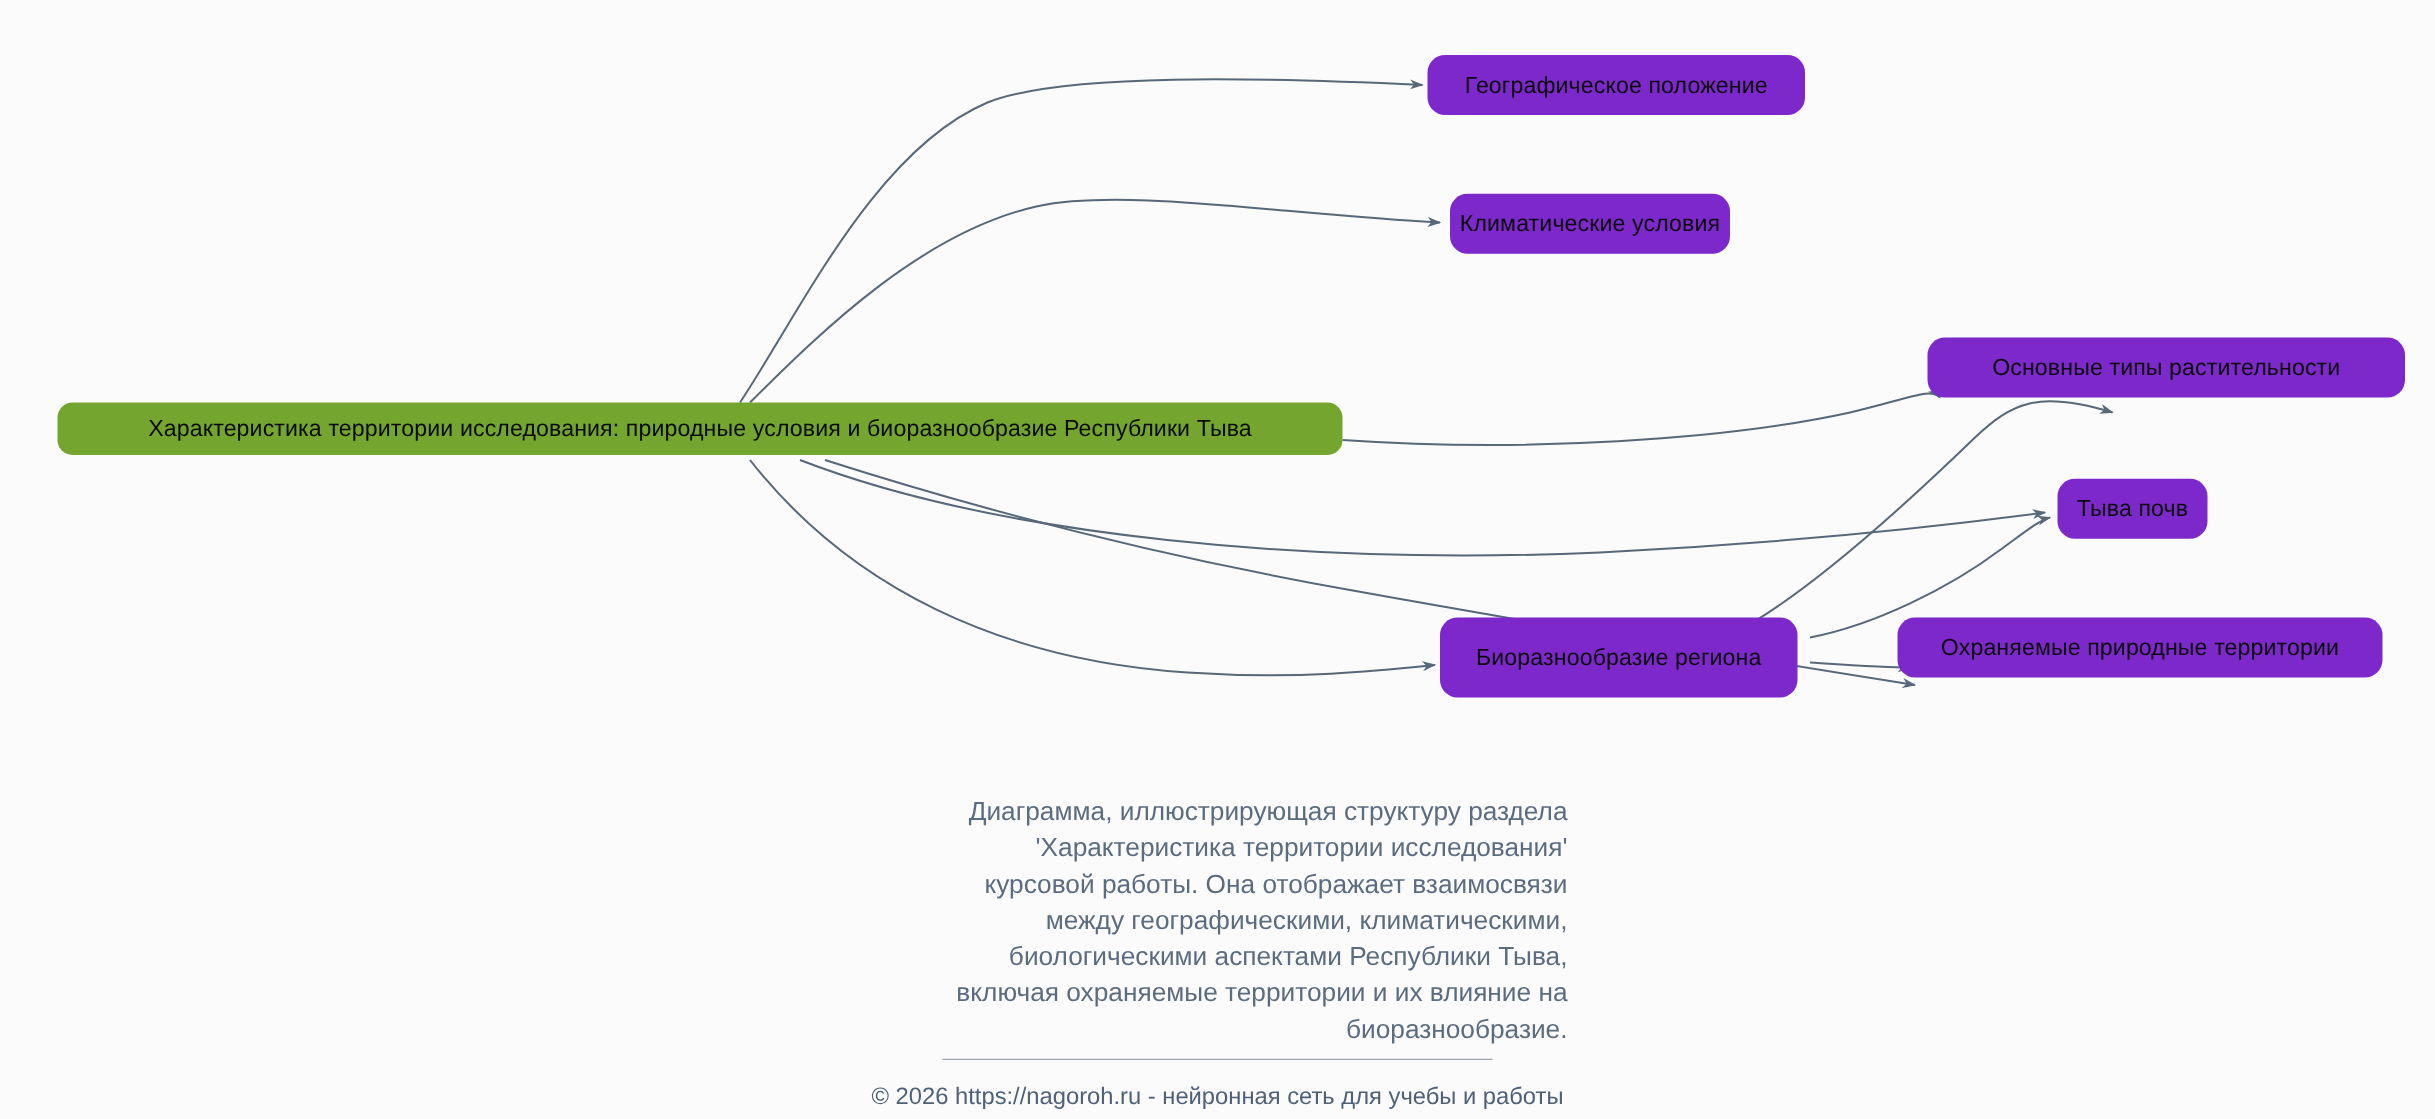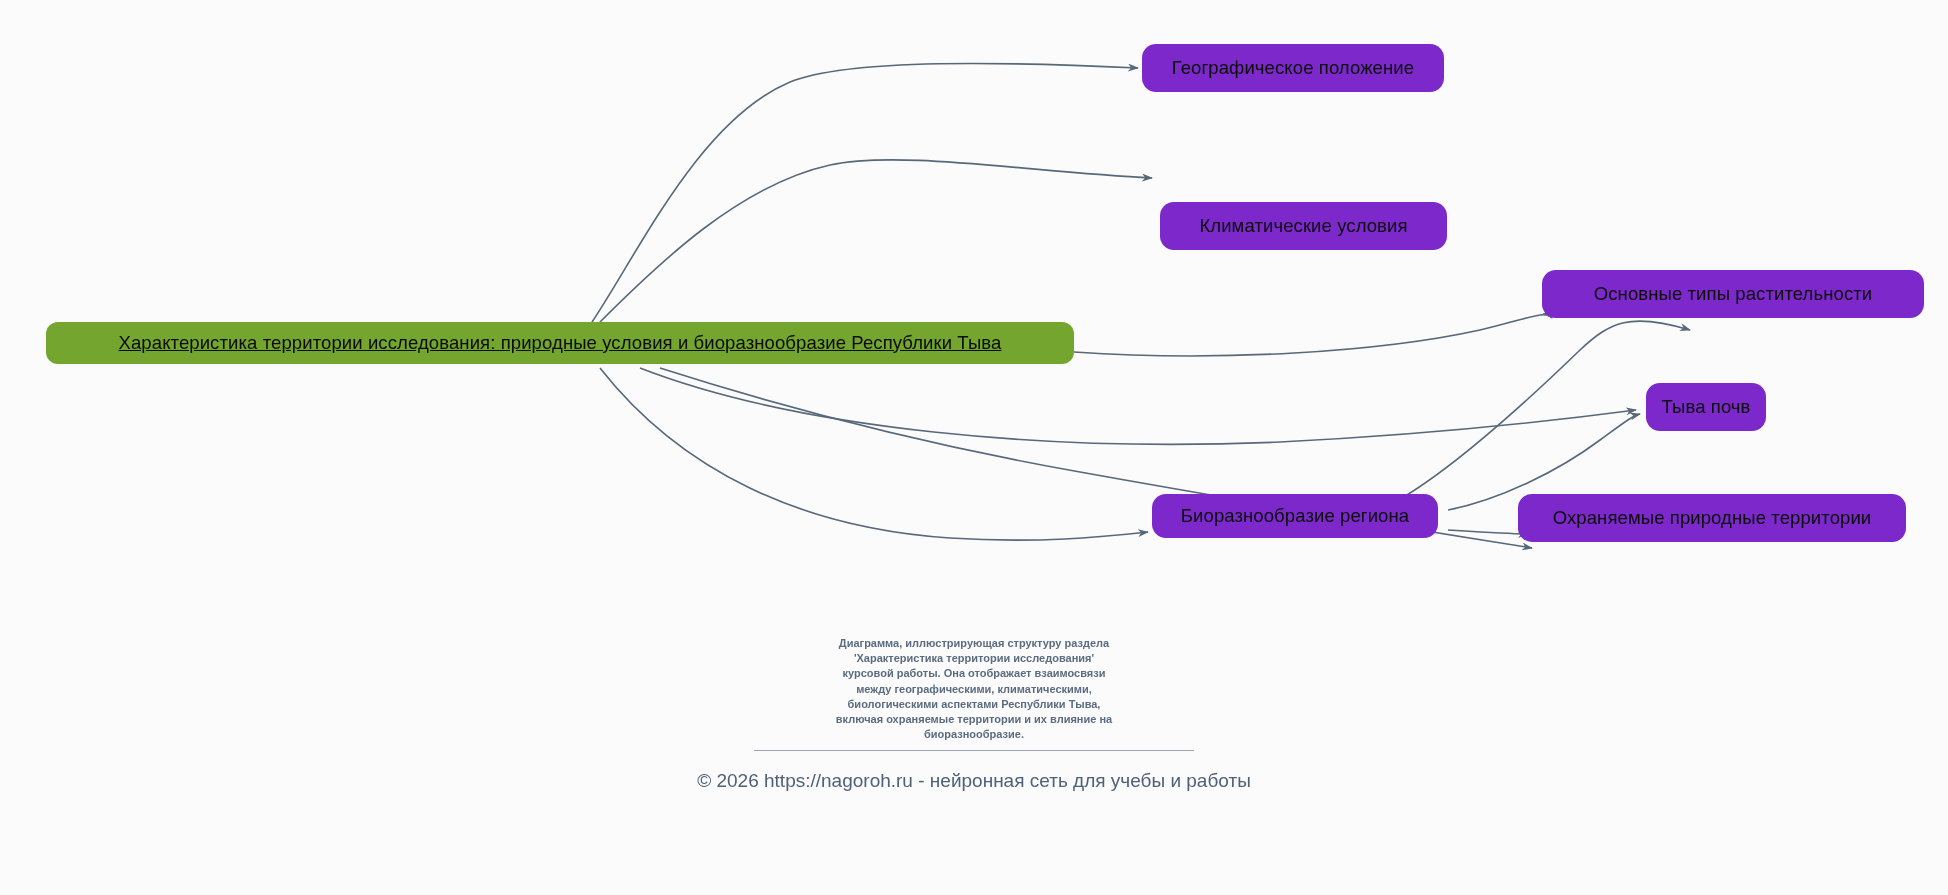--- a/index.html
+++ b/index.html
@@ -62,26 +62,27 @@
   
   #caption-block {
     position: absolute;
     left: 0;
     top: 636px;
     width: 1948px;
     text-align: center;
   }
   #caption-text {
     color: #5b6c80;
-    font-size: 11px;
-    font-weight: bold;
+    font-size: 21px;
+    font-weight: normal;
     line-height: 1.38;
     white-space: pre-line;
     margin: 0 auto;
     width: 560px;
+    text-align: right;
   }
   #caption-divider {
     width: 440px;
     height: 1px;
     background: #9aa6b4;
     margin: 8px auto 0 auto;
   }
   #footer-text {
     margin-top: 20px;
     color: #4f6179;
@@ -113,41 +114,41 @@
 
     <path class="edge-path" marker-end="url(#arrowhead)" d="M 660,368 C 760,400 900,440 1080,472 C 1280,508 1450,535 1532,548"></path>
 
     <path class="edge-path" marker-end="url(#arrowhead)" d="M 1384,508 C 1440,480 1520,408 1580,350 C 1610,322 1630,312 1690,330"></path>
 
     <path class="edge-path" marker-end="url(#arrowhead)" d="M 1448,510 C 1500,500 1560,470 1600,440 C 1622,424 1632,416 1640,414"></path>
 
     <path class="edge-path" marker-end="url(#arrowhead)" d="M 1448,530 C 1480,532 1510,534 1528,534"></path>
   </svg>
 
-  <div class="node node-root" style="left:46px; top:322px; width:1028px; height:42px;text-decoration:underline;">
+  <div class="node node-root" style="left:46px; top:322px; width:1028px; height:42px;">
     <span>Характеристика территории исследования: природные условия и биоразнообразие Республики Тыва</span>
   </div>
 
   <div class="node node-branch" style="left:1142px; top:44px; width:302px; height:48px;">
     <span>Географическое положение</span>
   </div>
 
-  <div class="node node-branch" style="left:1160px; top:155px; width:287px; height:48px;margin-top:47px;">
+  <div class="node node-branch" style="left:1160px; top:155px; width:224px; height:48px;">
     <span>Климатические условия</span>
   </div>
 
   <div class="node node-branch" style="left:1542px; top:270px; width:382px; height:48px;">
     <span>Основные типы растительности</span>
   </div>
 
   <div class="node node-branch" style="left:1646px; top:383px; width:120px; height:48px;">
     <span>Тыва почв</span>
   </div>
 
-  <div class="node node-branch" style="left:1152px; top:494px; width:286px; height:44px;">
+  <div class="node node-branch" style="left:1152px; top:494px; width:286px; height:64px;">
     <span>Биоразнообразие региона</span>
   </div>
 
   <div class="node node-branch" style="left:1518px; top:494px; width:388px; height:48px;">
     <span>Охраняемые природные территории</span>
   </div>
 
   <div id="caption-block">
     <p id="caption-text">Диаграмма, иллюстрирующая структуру раздела
 'Характеристика территории исследования'

